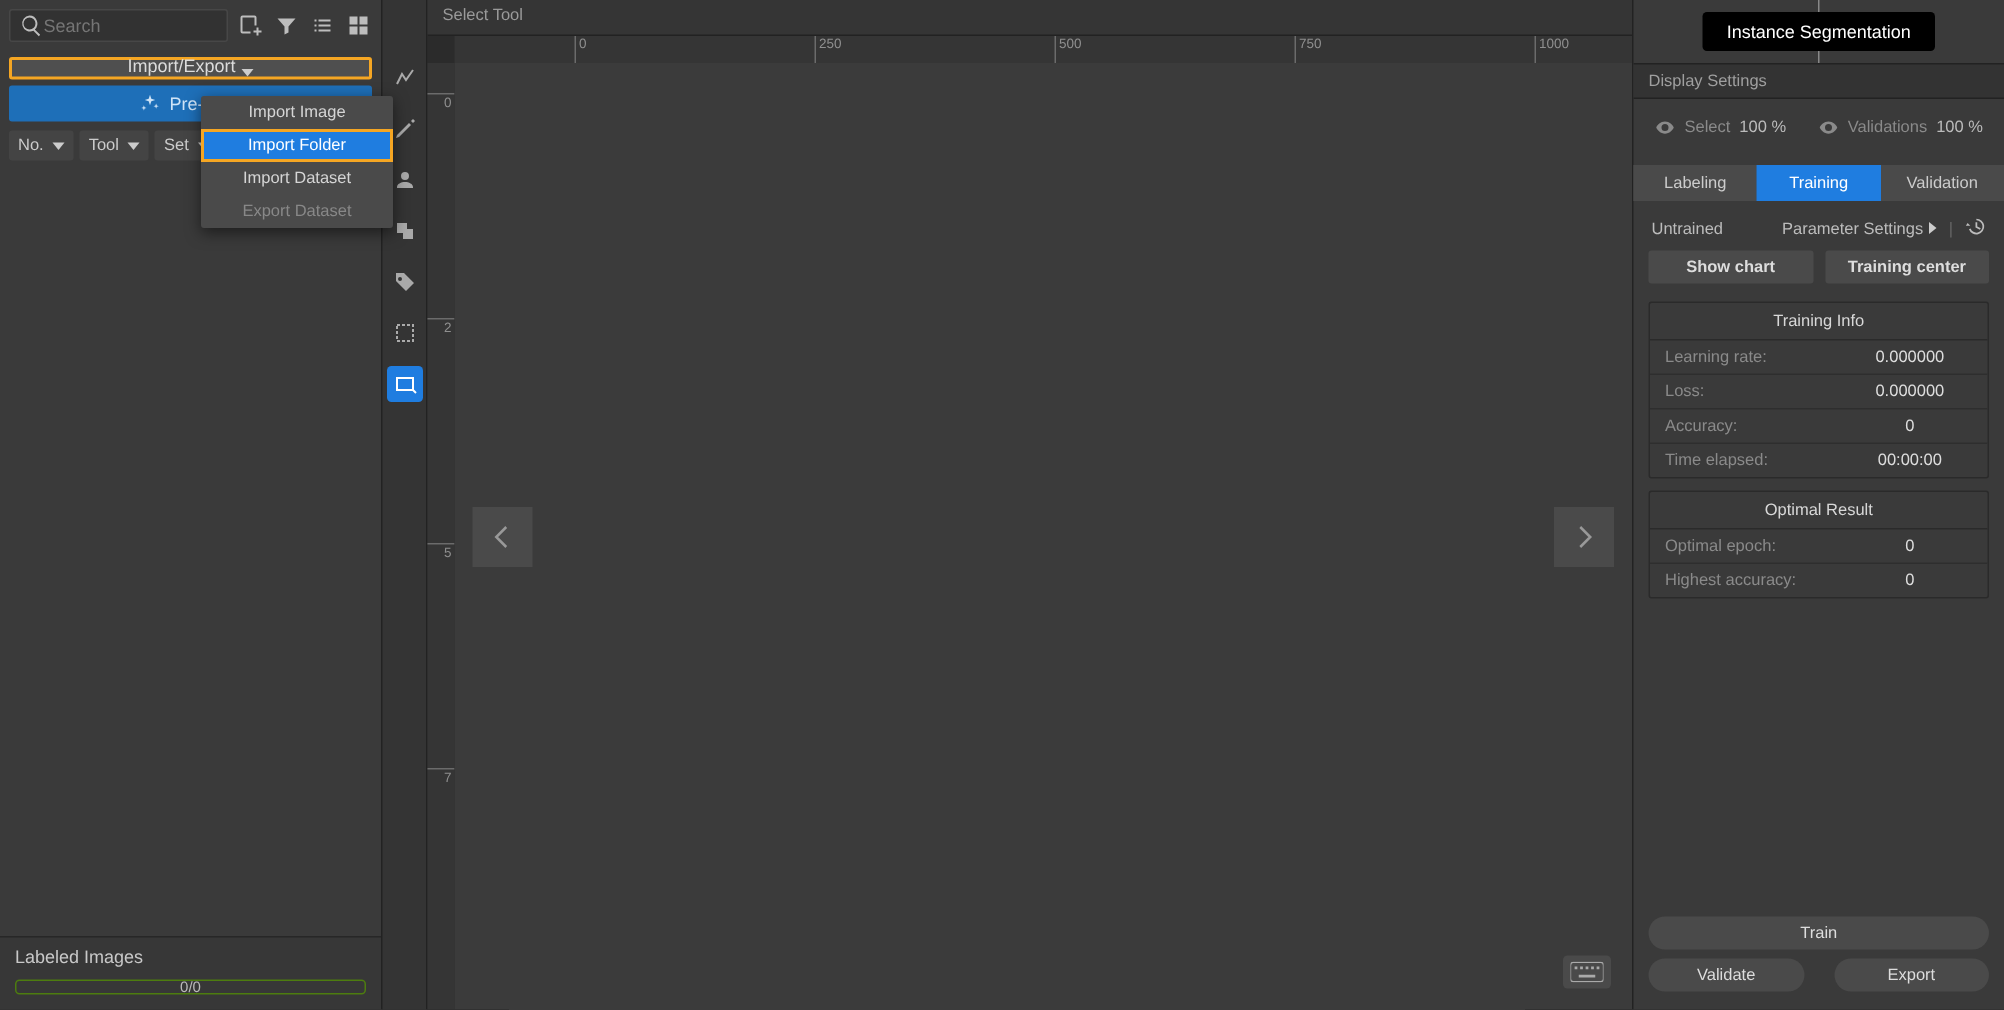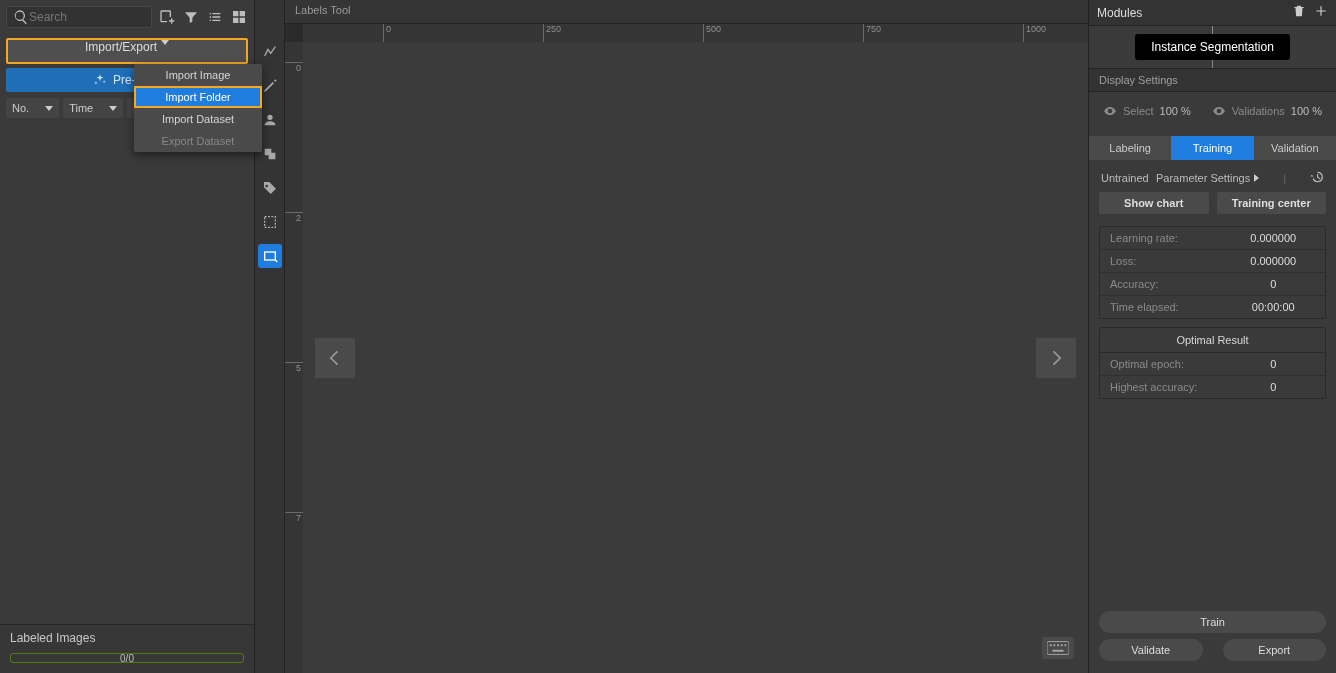--- a/index.html
+++ b/index.html
@@ -42,22 +42,22 @@
     width: 18px; height: 18px;
     display:flex;align-items:center;justify-content:center;
     color:#bdbdbd;
   }
   .icon-btn svg { width:16px; height:16px; }
   .import-export-btn {
     margin: 6px 6px 0 6px;
     background: #4f4f4f;
     border: 2px solid #f5a623;
     border-radius: 2px;
-    height: 26px;
-    display:flex;align-items:flex-start;justify-content:center;
+    height: 15px;
+    display:flex;align-items:flex-end;justify-content:center;
     color:#dcdcdc;
     cursor:pointer;
   }
   .prelabel-row {
     margin: 4px 6px 0 6px;
     display:flex;
   }
   .prelabel-btn {
     flex:1;
     background:#1e6fb8;
@@ -71,21 +71,21 @@
     margin-top:6px;
     display:flex;
     padding: 0 6px;
     gap:4px;
   }
   .col-header > div {
     background:#444;
     border-radius:2px;
     padding:4px 6px;
     color:#ccc;
-    display:flex;align-items:center;gap:12px;
+    display:flex;align-items:center;gap:2px;
     font-size:11px;
   }
   .labeled-footer {
     margin-top:auto;
     border-top:1px solid #272727;
     background:#373737;
     padding:6px 10px 10px 10px;
   }
   .progress-bar {
     margin-top:8px;
@@ -271,21 +271,21 @@
     background:#4a4a4a;
   }
   .tabs .tab.active { background:#1f7de0; color:#fff;}
   .train-row {
     display:flex;align-items:center;
     padding:10px 12px 6px 12px;
     font-size:11px;
     color:#bcbcbc;
     justify-content:space-between;
   }
-  .train-row .right-icons{display:flex;align-items:center;gap:24px;}
+  .train-row .right-icons{display:flex;align-items:center;gap:8px;}
   .btn-pair {
     display:flex;gap:8px;padding:0 10px 8px 10px;font-weight:bold;
   }
   .btn-pair .b {
     flex:1;background:#4a4a4a;border-radius:2px;
     text-align:center;padding:5px 0;font-size:11px;color:#ddd;
   }
   .info-panel {
     margin:4px 10px;
     border:1px solid #2a2a2a;
@@ -370,21 +370,21 @@
       <span>Pre-label</span>
     </div>
   </div>
 
   <div class="col-header">
     <div>
         <span>No.</span>
         <span class="tri-down"></span>
       </div>
     <div>
-        <span>Time</span>
+        <span>Tool</span>
         <span class="tri-down"></span>
       </div>
     <div>
         <span>Set</span>
         <span class="tri-down"></span>
       </div>
     <div style="flex:1;background:transparent"></div>
     <div>
         <span>Val.</span>
         <span class="tri-down"></span>
@@ -437,21 +437,21 @@
     </div>
   <div class="tool active">
       <svg viewBox="0 0 24 24">
         <rect x="4" y="6" width="16" height="12" fill="none" stroke="#fff" stroke-width="2"></rect>
         <path d="M20 18l3 3" stroke="#fff" stroke-width="2"></path>
       </svg>
     </div>
 </div>
 
 <div class="canvas-wrap">
-  <div class="tool-label">Labels Tool</div>
+  <div class="tool-label">Select Tool</div>
   <div class="ruler-h">
     <div class="tick" style="left:80px">0</div>
     <div class="tick" style="left:240px">250</div>
     <div class="tick" style="left:400px">500</div>
     <div class="tick" style="left:560px">750</div>
     <div class="tick" style="left:720px">1000</div>
   </div>
   <div class="canvas-main">
     <div class="ruler-v">
       <div class="tick" style="top:20px">0</div>
@@ -479,33 +479,20 @@
             <rect x="15" y="3" width="2" height="2" fill="#aaa"></rect>
             <rect x="19" y="3" width="2" height="2" fill="#aaa"></rect>
             <rect x="6" y="9" width="12" height="2" fill="#aaa"></rect>
           </svg>
       </div>
     </div>
   </div>
 </div>
 
 <div class="right-panel">
-  <div class="right-header">
-    <span class="title">Modules</span>
-    <span style="margin-right:8px;">
-      <svg viewBox="0 0 24 24">
-          <path d="M6 7h12l-1 14H7L6 7zm3-4h6l1 2h4v2H4V5h4l1-2z"></path>
-        </svg>
-    </span>
-    <span>
-      <svg viewBox="0 0 24 24">
-          <path d="M11 4h2v7h7v2h-7v7h-2v-7H4v-2h7V4z"></path>
-        </svg>
-    </span>
-  </div>
 
   <div style="position:relative;text-align:center;">
     <div style="height:14px;">
         <div style="width:1px;height:14px;background:#888;margin:0 auto;"></div>
       </div>
     <span class="module-btn">Instance Segmentation</span>
     <div style="height:14px;">
         <div style="width:1px;height:14px;background:#888;margin:0 auto;"></div>
       </div>
   </div>
@@ -548,20 +535,21 @@
       </span>
     </div>
   </div>
 
   <div class="btn-pair">
     <div class="b">Show chart</div>
     <div class="b">Training center</div>
   </div>
 
   <div class="info-panel">
+    <div class="caption">Training Info</div>
     <div class="kv">
         <div class="k">Learning rate:</div>
         <div class="v">0.000000</div>
       </div>
     <div class="kv">
         <div class="k">Loss:</div>
         <div class="v">0.000000</div>
       </div>
     <div class="kv">
         <div class="k">Accuracy:</div>

